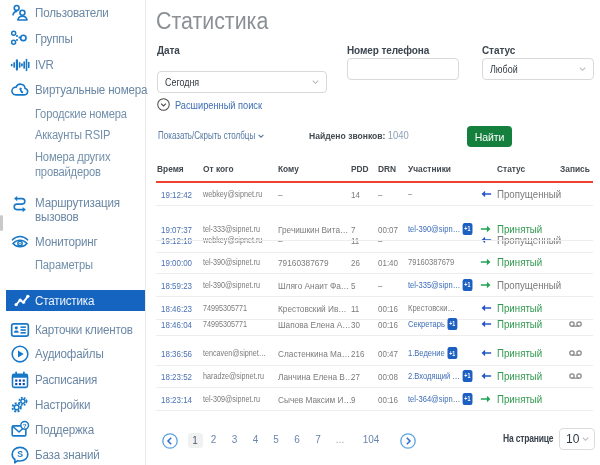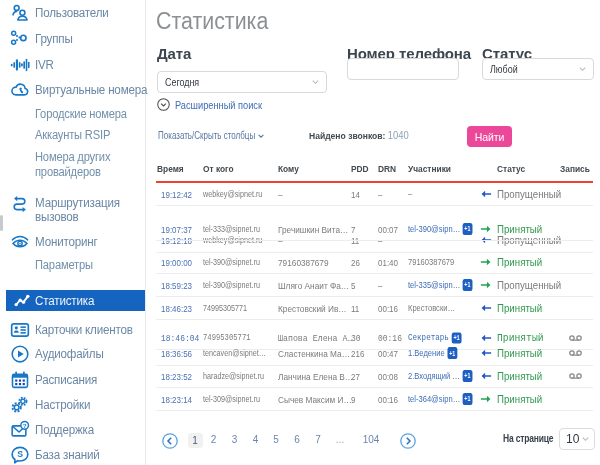--- a/index.html
+++ b/index.html
@@ -10,21 +10,21 @@
   #side{position:absolute;left:0;top:0;width:145px;height:465px;border-right:1px solid #e9e9e9;background:#fff;}
   .nav{position:absolute;left:35px;transform:translateY(-50%) scaleX(0.93);transform-origin:0 50%;font-size:12.5px;color:#6a87a5;letter-spacing:-0.2px;white-space:nowrap;}
   .nav2{position:absolute;left:35px;font-size:12px;color:#7290ab;letter-spacing:-0.2px;line-height:14.5px;transform:scaleX(0.93);transform-origin:0 0;white-space:nowrap;}
   .nicon{position:absolute;left:11px;transform:translateY(-50%);width:19px;height:19px;}
   #active{position:absolute;left:6px;top:290px;width:139px;height:21px;background:#1565c0;}
   #active .t{position:absolute;left:29px;top:50%;transform:translateY(-50%) scaleX(0.93);transform-origin:0 50%;color:#eef3fa;font-size:12.5px;letter-spacing:-0.2px;white-space:nowrap;}
   #scrollthumb{position:absolute;left:0px;top:215px;width:3px;height:16px;background:#c9c9c9;border-radius:2px;}
   
   #main{position:absolute;left:146px;top:0;width:454px;height:465px;}
   h1{position:absolute;left:10px;top:8px;margin:0;font-size:23px;font-weight:400;color:#8b9094;transform:scaleX(0.93);transform-origin:0 0;}
-  .lbl{position:absolute;font-size:15px;font-weight:bold;color:#3c4650;letter-spacing:-0.1px;}
+  .lbl{position:absolute;font-size:10px;font-weight:bold;color:#3c4650;letter-spacing:-0.1px;}
   .inp{position:absolute;height:20px;border:1px solid #d9d9d9;border-radius:4px;background:#fff;}
   .inp .v{position:absolute;left:7px;top:50%;transform:translateY(-50%) scaleX(0.85);transform-origin:0 50%;font-size:10.5px;color:#333a42;white-space:nowrap;}
   .chev{position:absolute;right:6px;top:50%;width:9px;height:9px;transform:translateY(-50%);}
   
   .btn{position:absolute;top:126px;height:21px;border-radius:4px;font-size:10.5px;display:flex;align-items:center;justify-content:center;letter-spacing:-0.1px;}
   
   .th{position:absolute;top:163px;font-size:9.5px;font-weight:bold;color:#42494f;transform:scaleX(0.88);transform-origin:0 50%;white-space:nowrap;}
   #redline{position:absolute;left:10px;top:181px;width:437px;height:2px;background:#ef4130;}
   .row{position:absolute;left:10px;width:437px;height:23px;border-bottom:1px solid #ededed;font-size:9px;color:#7b7b7b;}
   .row span{position:absolute;top:50%;transform:translateY(-50%) scaleX(0.84);transform-origin:0 50%;white-space:nowrap;}
@@ -190,21 +190,21 @@
       <circle cx="7" cy="7" r="6.2" fill="none" stroke="#4a4a4a" stroke-width="1.1"></circle>
       <polyline points="4.4,6 7,8.6 9.6,6" fill="none" stroke="#4a4a4a" stroke-width="1.2"></polyline>
     </svg>
     <div class="abs" style="left:29px;top:104.5px;transform:translateY(-50%) scaleX(0.88);transform-origin:0 50%;font-size:10.5px;color:#3d6db5;white-space:nowrap;">Расширенный поиск</div>
 
     <div class="abs" style="left:12px;top:135px;transform:translateY(-50%) scaleX(0.8);transform-origin:0 50%;font-size:10px;color:#5679a3;white-space:nowrap;">Показать/Скрыть столбцы</div>
     <svg class="abs" style="left:110.5px;top:131.5px;width:8px;height:8px;" viewBox="0 0 10 10">
         <polyline points="2,3.5 5,6.5 8,3.5" fill="none" stroke="#5679a3" stroke-width="1.4"></polyline>
       </svg>
     <div class="abs" style="left:163px;top:135px;transform:translateY(-50%) scaleX(0.9);transform-origin:0 50%;font-size:9.5px;color:#42494f;font-weight:bold;white-space:nowrap;">Найдено звонков: <span style="font-weight:normal;font-size:10.5px;color:#8ea2b5;">1040</span></div>
-    <div class="btn" style="left:321px;width:45px;background:#ec4899;color:#fff;">Найти</div>
+    <div class="btn" style="left:321px;width:45px;background:#15803d;color:#fff;">Найти</div>
 
     <div class="th" style="left:11px;">Время</div>
     <div class="th" style="left:56.5px;">От кого</div>
     <div class="th" style="left:131.5px;">Кому</div>
     <div class="th" style="left:205px;">PDD</div>
     <div class="th" style="left:232px;">DRN</div>
     <div class="th" style="left:262px;">Участники</div>
     <div class="th" style="left:350.5px;">Статус</div>
     <div class="th" style="left:414px;">Запись</div>
     <div id="redline"></div>
@@ -281,21 +281,21 @@
           <span class="c-to">Крестовский Ив…</span>
       <span class="c-pdd">11</span>
           <span class="c-drn">00:16</span>
       <span class="c-part">Крестовски…</span>
       <svg class="c-arr" viewBox="0 0 14 10">
             <line x1="13" y1="5" x2="4" y2="5" stroke="#2457c5" stroke-width="1.8"></line>
             <path d="M6 1.2L1.8 5 6 8.8z" fill="#2457c5"></path>
           </svg>
           <span class="c-st ok">Принятый</span>
     </div>
-    <div class="row" style="top:326px;font-family:Liberation Mono, monospace;">
+    <div class="row" style="top:312px;">
       <span class="c-time">18:46:04</span>
           <span class="c-from">74995305771</span>
           <span class="c-to">Шапова Елена А…</span>
       <span class="c-pdd">30</span>
           <span class="c-drn">00:16</span>
       <span class="c-part lnk">Секретарь<span class="badge">+1</span></span>
       <svg class="c-arr" viewBox="0 0 14 10">
             <line x1="13" y1="5" x2="4" y2="5" stroke="#2457c5" stroke-width="1.8"></line>
             <path d="M6 1.2L1.8 5 6 8.8z" fill="#2457c5"></path>
           </svg>

